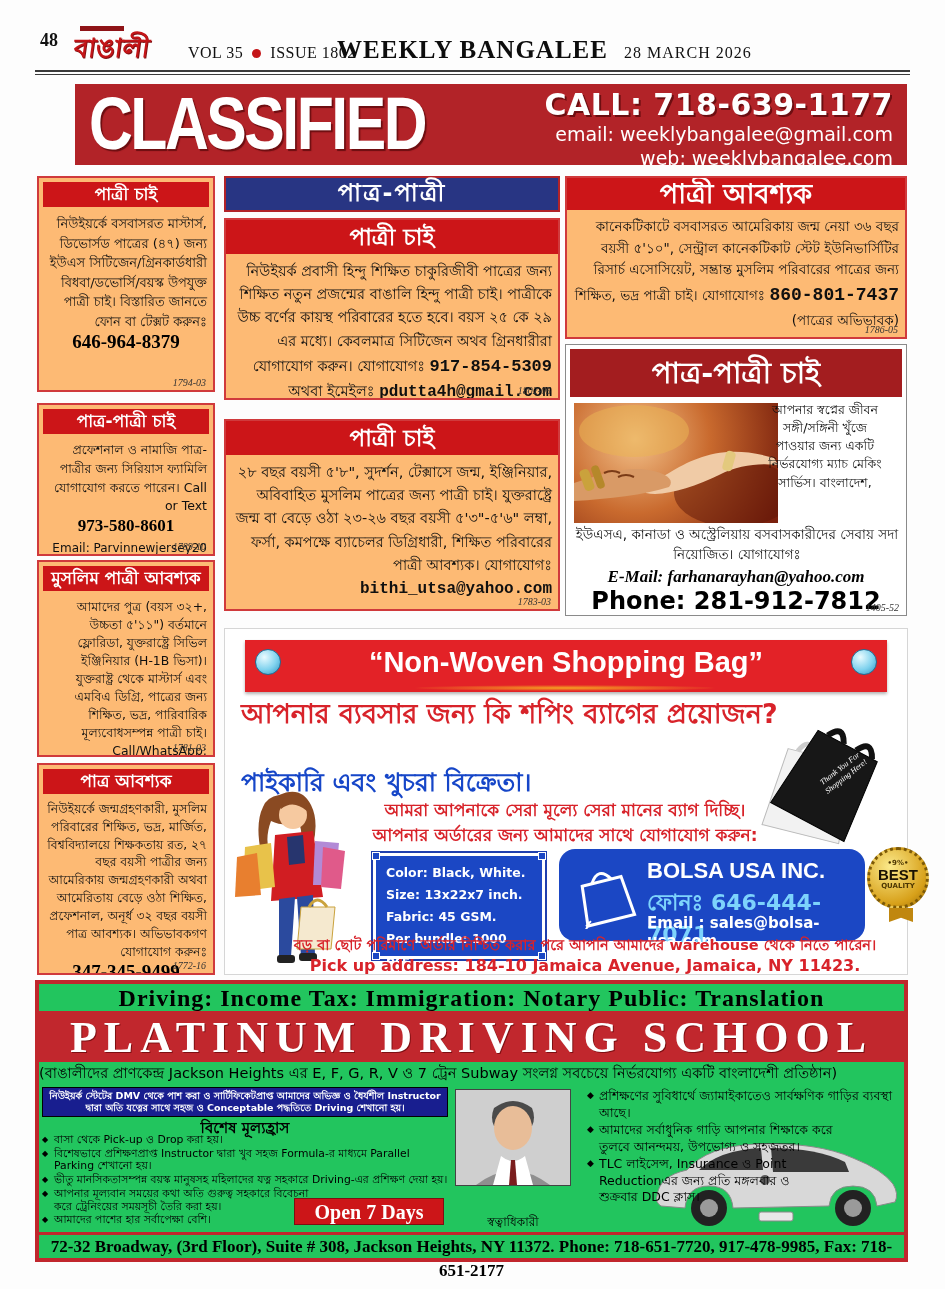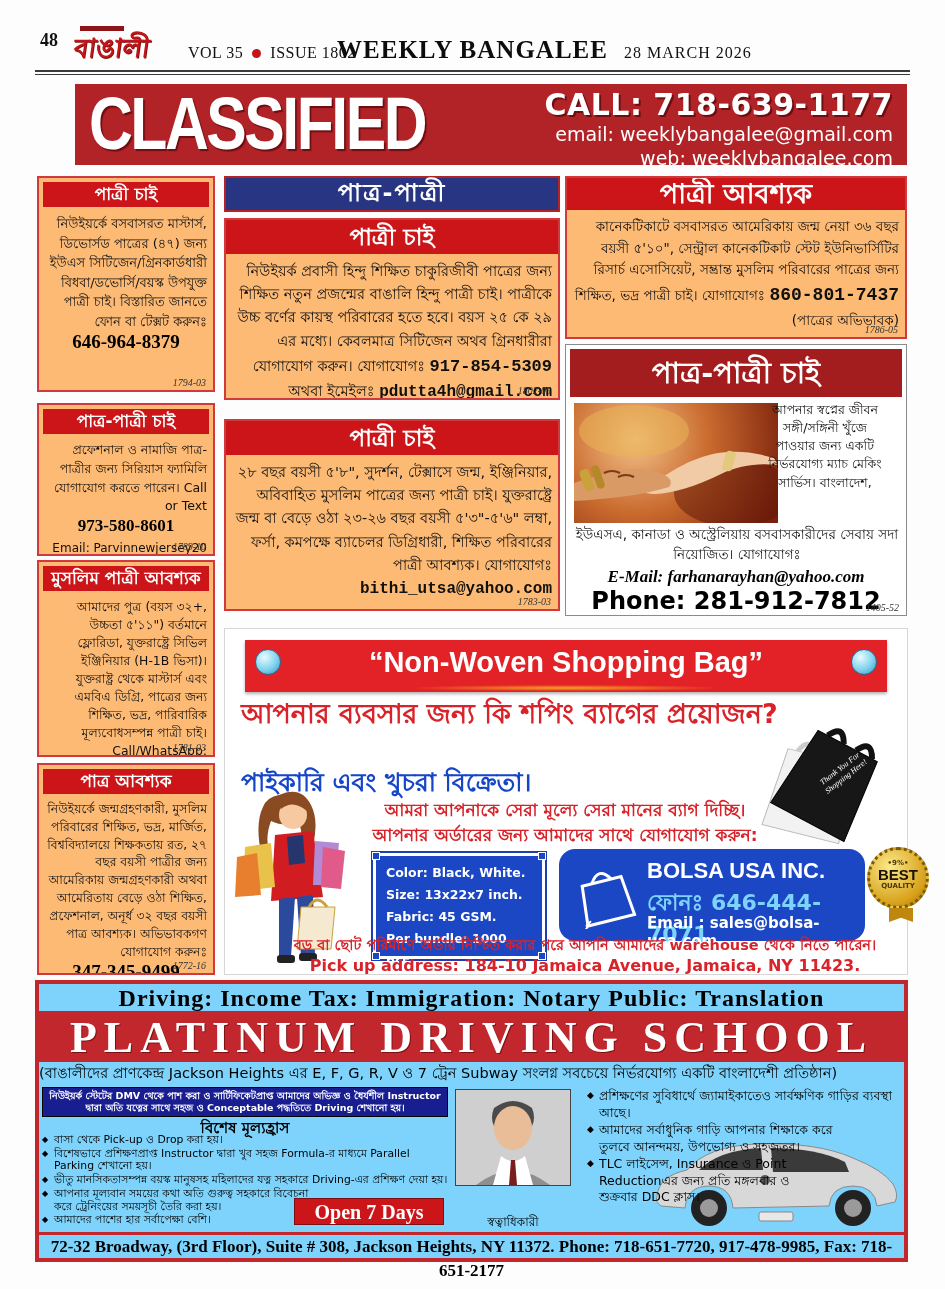--- a/index.html
+++ b/index.html
@@ -75,21 +75,21 @@
   .badge .t2 { font:900 15px "Liberation Sans", sans-serif; color:#1a1203; line-height:15px; }
   .badge .t3 { font:bold 7px "DejaVu Sans", sans-serif; }
   .badge .ribbon { position:absolute; left:19px; top:58px; width:24px; height:14px; background:#c0870f; clip-path:polygon(0 0,100% 0,100% 100%,50% 70%,0 100%); }
   .shop-note { position:absolute; left:60px; width:600px; top:305px; text-align:center; font:bold 14.5px "DejaVu Sans", sans-serif; color:#d8232a; }
   .shop-pickup { position:absolute; left:60px; width:600px; top:327px; text-align:center; font:bold 16px "DejaVu Sans", sans-serif; color:#d8232a; }
   .bags-art { position:absolute; right:12px; top:96px; width:145px; height:128px; }
   .bag-label { position:absolute; left:58px; top:38px; width:70px; transform:rotate(-38deg); color:#fff; font:italic 8px "Liberation Serif", serif; text-align:center; line-height:1.2; }
   .shopper-art { position:absolute; left:6px; top:158px; width:118px; height:186px; }
 
   
-  .drive-ad { position:absolute; left:35px; top:980px; width:873px; height:282px; background:#7dd3fc; border:4px solid #c1272d; }
+  .drive-ad { position:absolute; left:35px; top:980px; width:873px; height:282px; background:#22c55e; border:4px solid #c1272d; }
   .drive-services { height:30px; border-bottom:3px solid #c1272d; text-align:center; font:bold 24px "Liberation Serif", serif; color:#000; line-height:28px; letter-spacing:1px; }
   .drive-name { height:48px; background:#c1272d; color:#fff; text-align:center; font:bold 44px "Liberation Serif", serif; line-height:47px; letter-spacing:7px; text-shadow:1px 1px 0 #7d0f12; }
   .drive-sub { height:24px; text-align:left; font:14.5px "DejaVu Sans", sans-serif; color:#000; line-height:23px; }
   .drive-body { position:relative; height:146px; }
   .dmv-banner { position:absolute; left:3px; top:1px; width:406px; background:#181e8f; color:#fff; font:bold 9.5px "DejaVu Sans", sans-serif; line-height:1.25; text-align:center; padding:2px 3px; border:1px solid #000; }
   .discount-h { position:absolute; left:3px; top:30px; width:406px; text-align:center; font:bold 15px "DejaVu Sans", sans-serif; color:#000; }
   .bullets-l { position:absolute; left:3px; top:48px; width:406px; font-size:10.8px; line-height:1.18; color:#000; }
   .bullets-r { position:absolute; left:548px; top:2px; width:316px; font-size:12.5px; line-height:1.32; color:#000; z-index:2; }
   .b-item { position:relative; padding-left:12px; margin-bottom:1px; }
   .b-item::before { content:"◆"; position:absolute; left:0; top:1px; font-size:8px; color:#000; }

